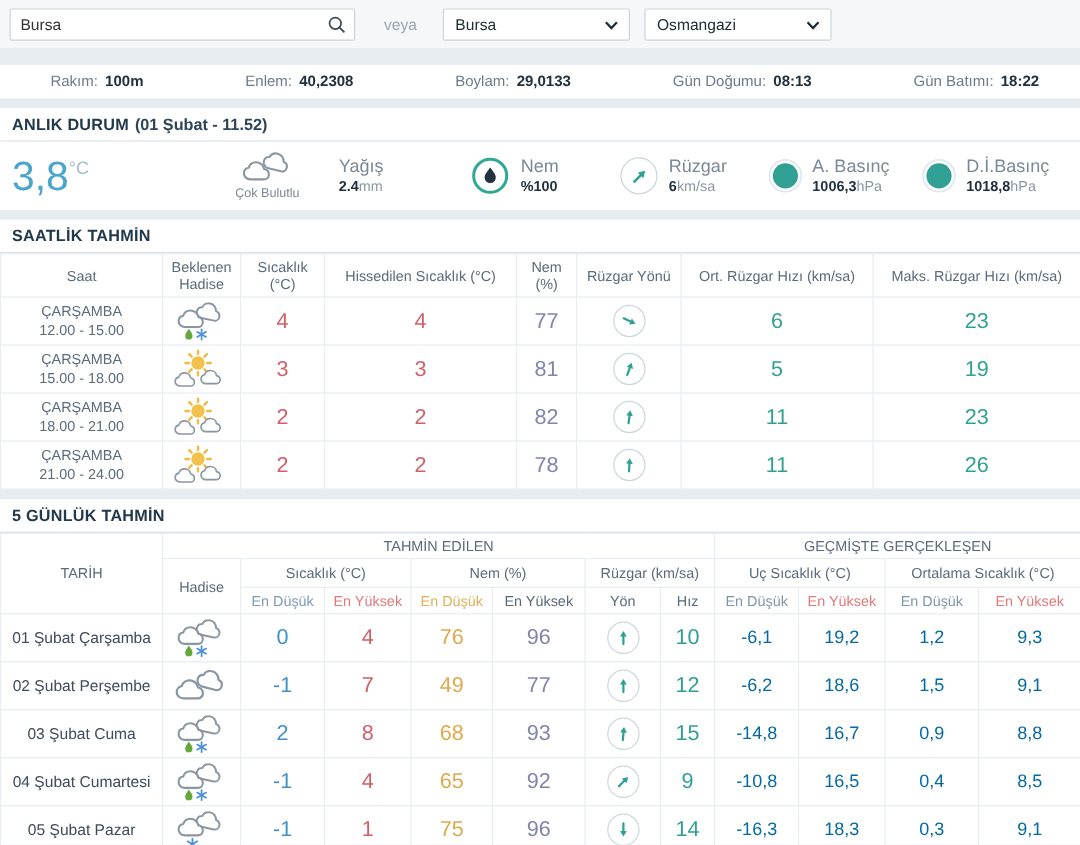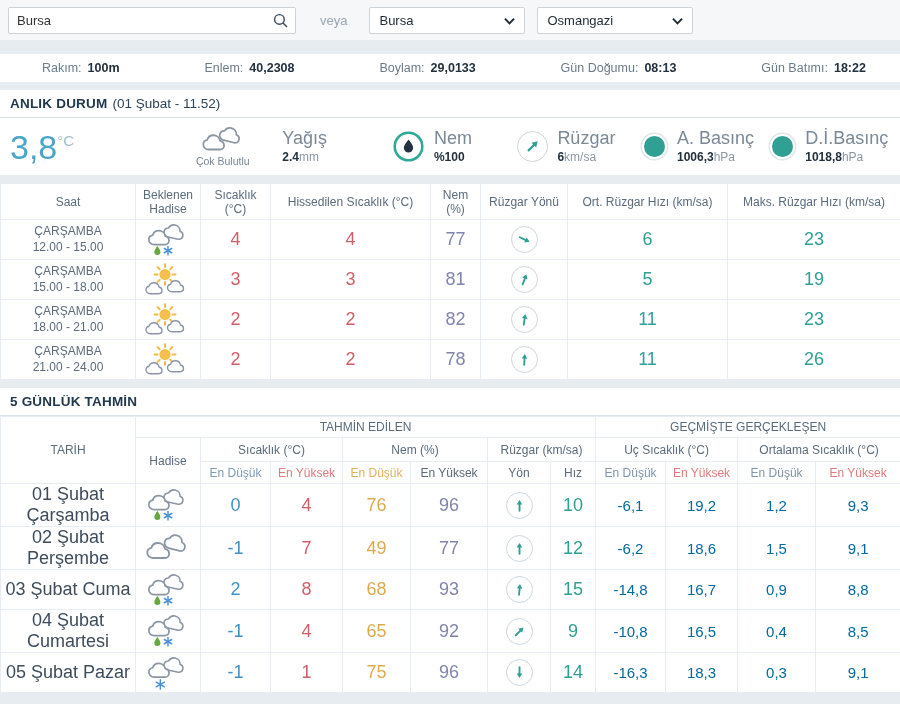--- a/index.html
+++ b/index.html
@@ -20,32 +20,32 @@
   .select { width:156px; height:27px; background:#fff; border:1px solid #ccd4da; border-radius:2px; display:flex; align-items:center; justify-content:space-between; padding:0 9px; font-size:13px; color:#1f2a33; margin-right:12px; cursor:pointer; }
   .select svg { width:11px; height:8px; }
   
   .infobar { margin-top:14px; background:#fff; height:28px; display:flex; align-items:center; justify-content:space-between; padding:0 34px 0 42px; font-size:12.5px; }
   .info-item .il { color:#6b7b89; }
   .info-item .iv { color:#22313e; margin-left:6px; }
   
   .section { background:#fff; margin-top:8px; }
   .section-title { height:28px; display:flex; align-items:center; padding:0 10px; border-bottom:1px solid #d9e2e8; font-size:13.5px; color:#22384c; }
   .section-title b { letter-spacing:.2px; }
-  .section-title .sub { margin-left:5px; font-weight:normal; color:#2e4457; }
+  .section-title .sub { margin-left:5px; font-weight:bold; color:#2e4457; }
   
   .current-card { height:57px; display:flex; align-items:center; padding:0 10px; }
   .cur-temp { width:165px; display:flex; align-items:flex-start; }
   .cur-temp .t { font-size:34px; color:var(--blue-temp); line-height:1; }
   .cur-temp .tu { font-size:15px; color:#a3bcca; margin-top:2px; }
   .cur-cond { width:128px; display:flex; flex-direction:column; align-items:center; }
   .cur-cond .wicon { width:46px; height:28px; }
   .cur-cond .cl { font-size:10.5px; color:#7b8894; margin-top:1px; }
   .cur-item { display:flex; align-items:center; }
   .cur-item .txt { display:flex; flex-direction:column; line-height:1.3; }
-  .cur-item .lab { font-size:18px; color:#7b8896; }
+  .cur-item .lab { font-size:15px; color:#7b8896; }
   .cur-item .val { font-size:12px; color:#22313e; font-weight:bold; }
   .cur-item .val .un { font-weight:normal; color:#8a97a3; }
   .ci-precip { width:118px; }
   .ci-hum { width:135px; } .ci-wind { width:133px; } .ci-pres { width:138px; } .ci-sea { width:130px; }
   .hum-ic { width:33px; height:33px; margin-right:9px; }
   .windc { width:27px; height:27px; border:1.5px solid #ccd6dd; border-radius:50%; display:inline-flex; align-items:center; justify-content:center; flex:none; }
   .windc svg { width:17px; height:17px; }
   .windc.lg { width:31px; height:31px; margin-right:9px; }
   .windc.lg svg { width:20px; height:20px; }
   .pdot { width:21px; height:21px; border-radius:50%; background:var(--teal); box-shadow:0 0 0 2px #fff, 0 0 0 3.5px #dfe8ec; margin:0 12px 0 3px; flex:none; }
@@ -60,21 +60,21 @@
   .v { font-size:18px; }
   .red { color:var(--red); } .purple { color:var(--purple); } .teal { color:var(--teal); }
   .blue { color:var(--blue); } .orange { color:var(--orange);margin-left:20px; }
   .wi svg.wicon { vertical-align:middle; }
   .hourly-table .wicon, .daily-table .wicon { width:46px; height:34px; }
   
   .daily-table thead tr.r1 th { height:21px; }
   .daily-table thead tr.r2 th { height:24px; }
   .daily-table thead tr.r3 th { height:22px;text-align:center; }
   .daily-table td { height:40px; }
-  .c-date { font-size:18px; color:#3e4c5b; }
+  .c-date { font-size:13px; color:#3e4c5b; }
   .hist { font-size:15px; color:#0369a1; }
   th.min-b { color:#7d9ab8; } th.max-r { color:#e07a7a; }
   th.min-o { color:#e0b159; } th.max-d { color:#5a6878; }
   th.min-b2 { color:#7f95aa; }
 </style>
 </head>
 <body>
 
 <div class="topbar">
   <div class="search-wrap">
@@ -165,20 +165,23 @@
       <span class="pdot"></span>
       <div class="txt">
         <span class="lab">D.İ.Basınç</span>
         <span class="val"><b>1018,8</b><span class="un">hPa</span></span>
       </div>
     </div>
   </div>
 </div>
 
 <div class="section">
+  <div class="section-title">
+    <b>SAATLİK TAHMİN</b>
+  </div>
   <table class="hourly-table">
     <colgroup>
         <col style="width:135px">
         <col style="width:65px">
         <col style="width:70px">
         <col style="width:160px">
         <col style="width:50px">
         <col style="width:87px">
         <col style="width:160px">
         <col style="width:173px">

